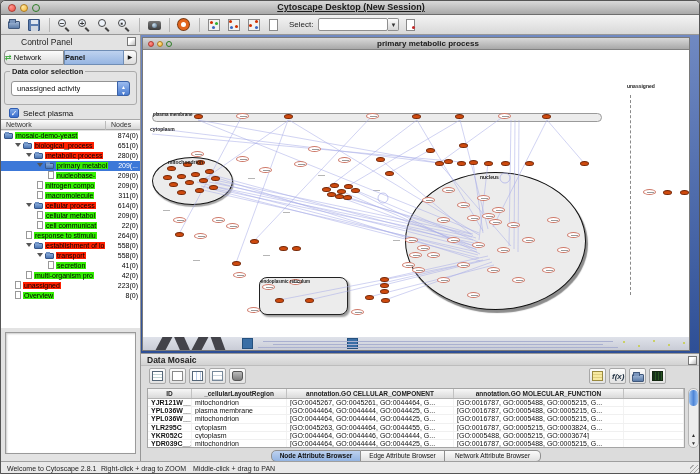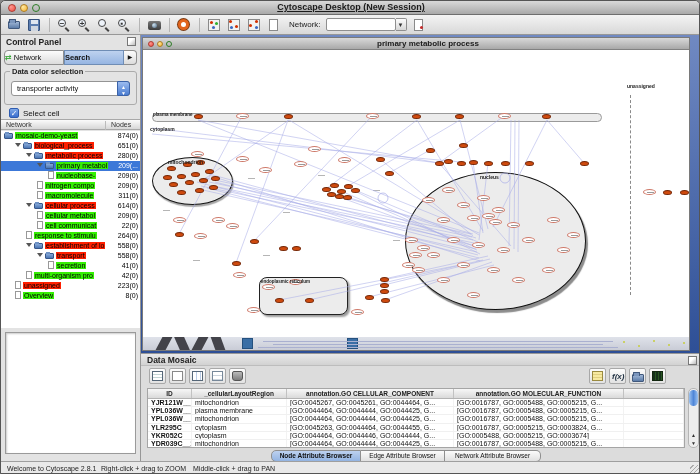--- a/index.html
+++ b/index.html
@@ -34,21 +34,21 @@
   .cam:before{content:"";position:absolute;left:4px;top:2px;width:5px;height:5px;border-radius:50%;background:radial-gradient(circle at 35% 35%,#cfe2ef,#48647e);}
   .ring{position:absolute;left:1px;top:1px;width:11px;height:11px;border-radius:50%;border:3px solid #e2641c;background:#fff;box-shadow:0 0 0 1px #7a3a12;}
   .neticon{position:absolute;left:1px;top:1px;width:12px;height:12px;background:#f2f2f2;border:1px solid #8a8a8a;}
   .dot{position:absolute;width:3px;height:3px;border-radius:50%;}
   .page{position:absolute;left:2px;top:1px;width:9px;height:12px;background:#fff;border:1px solid #8a8a8a;}
   .search-label{font-size:8px;color:#222;margin-left:2px;}
   .search-field{width:70px;height:13px;border:1px solid #8f8f8f;background:#fff;font-size:8px;padding:0 2px;border-radius:2px;}
   .search-arrow{width:11px;height:13px;border:1px solid #8f8f8f;border-left:none;background:linear-gradient(#fdfdfd,#d6d6d6);font-size:6px;line-height:12px;text-align:center;color:#333;border-radius:0 2px 2px 0;margin-left:-5px;}
   
   .cpanel{position:absolute;left:0;top:34px;width:140px;height:426px;background:#e3e3e3;border-right:1px solid #979797;}
-  .cp-head{position:absolute;left:0;top:0;width:100%;height:13px;font-size:8.5px;font-weight:bold;color:#222;padding:2px 0 0 5px;}
+  .cp-head{position:absolute;left:0;top:0;width:100%;height:13px;font-size:8.5px;font-weight:normal;color:#222;padding:2px 0 0 20px;}
   .floatico{position:absolute;right:4px;top:2px;width:9px;height:9px;border:1px solid #777;background:linear-gradient(135deg,#fff 40%,#bbb);}
   .cp-tabs{position:absolute;left:3px;top:15px;width:133px;height:15px;display:flex;}
   .cp-tab{flex:1;border:1px solid #8f8f8f;background:linear-gradient(#fcfcfc,#dcdcdc);font-size:7.5px;text-align:left;line-height:13px;color:#111;overflow:hidden;white-space:nowrap;}
   .cp-tab.first{border-radius:4px 0 0 4px;}
   .cp-tab.sel{background:linear-gradient(#bed2ef,#96b5e2);border-color:#6f8db5;font-weight:bold;}
   .cp-tab-more{width:13px;border:1px solid #8f8f8f;border-left:none;background:linear-gradient(#fcfcfc,#dcdcdc);border-radius:0 4px 4px 0;font-size:6px;line-height:13px;text-align:center;color:#111;}
   .greenarr{color:#1e9e1e;font-size:8px;}
   .groupbox{position:absolute;left:3px;top:36px;width:133px;height:34px;border:1px solid #ababab;border-radius:3px;}
   .legend{position:absolute;left:5px;top:-5px;background:#e3e3e3;padding:0 2px;font-size:7.5px;font-weight:bold;color:#222;}
   .combo{position:absolute;left:6px;top:9px;width:119px;height:15px;background:#fff;border:1px solid #949494;border-radius:3px;font-size:7.5px;line-height:13px;padding-left:5px;color:#111;}
@@ -175,47 +175,47 @@
     </span>
     <span class="ticon">
       <span class="neticon"></span>
       <span class="dot" style="left:2px;top:6px;background:#d22f00;"></span>
       <span class="dot" style="left:8px;top:2px;background:#d22f00;"></span>
       <span class="dot" style="left:8px;top:8px;background:#3a66c0;"></span>
     </span>
     <span class="ticon">
         <span class="page"></span>
       </span>
-    <span class="search-label">Network:</span>
+    <span class="search-label">Select:</span>
     <input class="search-field" value="" style="">
     <span class="search-arrow">▼</span>
     <span class="ticon">
         <span class="page"></span>
         <span class="dot" style="left:8px;top:8px;background:#c42a2a;"></span>
       </span>
   </div>
 
   <div class="cpanel">
     <div class="cp-head">Control Panel</div>
     <div class="floatico"></div>
     <div class="cp-tabs">
       <div class="cp-tab first"><span class="greenarr">⇄</span> <span>Network</span></div>
-      <div class="cp-tab sel">Search</div>
+      <div class="cp-tab sel">Panel</div>
       <div class="cp-tab-more">▶</div>
     </div>
     <div class="groupbox">
       <span class="legend">Data color selection</span>
       <div class="combo">
-        <span>transporter activity</span>
+        <span>unassigned activity</span>
         <span class="combo-btn">▲<br>▼</span>
       </div>
     </div>
     <div class="cbrow">
       <span class="cbox">✓</span>
-      <span class="cblabel">Select cell</span>
+      <span class="cblabel">Select plasma</span>
     </div>
     <div class="treehdr">
       <span class="h1">Network</span>
       <span class="hsep"></span>
       <span class="h2">Nodes</span>
     </div>
     <div class="tree" id="tree">
         <div class="trow" style="padding-left: 3px;"><span class="tfold"></span><span class="tlab g">mosaic-demo-yeast</span><span class="tcount">874(0)</span></div>
         <div class="trow" style="padding-left: 14px;"><span class="texp"></span><span class="tfold"></span><span class="tlab r">biological_process</span><span class="tcount">651(0)</span></div>
         <div class="trow" style="padding-left: 25px;"><span class="texp"></span><span class="tfold"></span><span class="tlab r">metabolic process</span><span class="tcount">280(0)</span></div>

